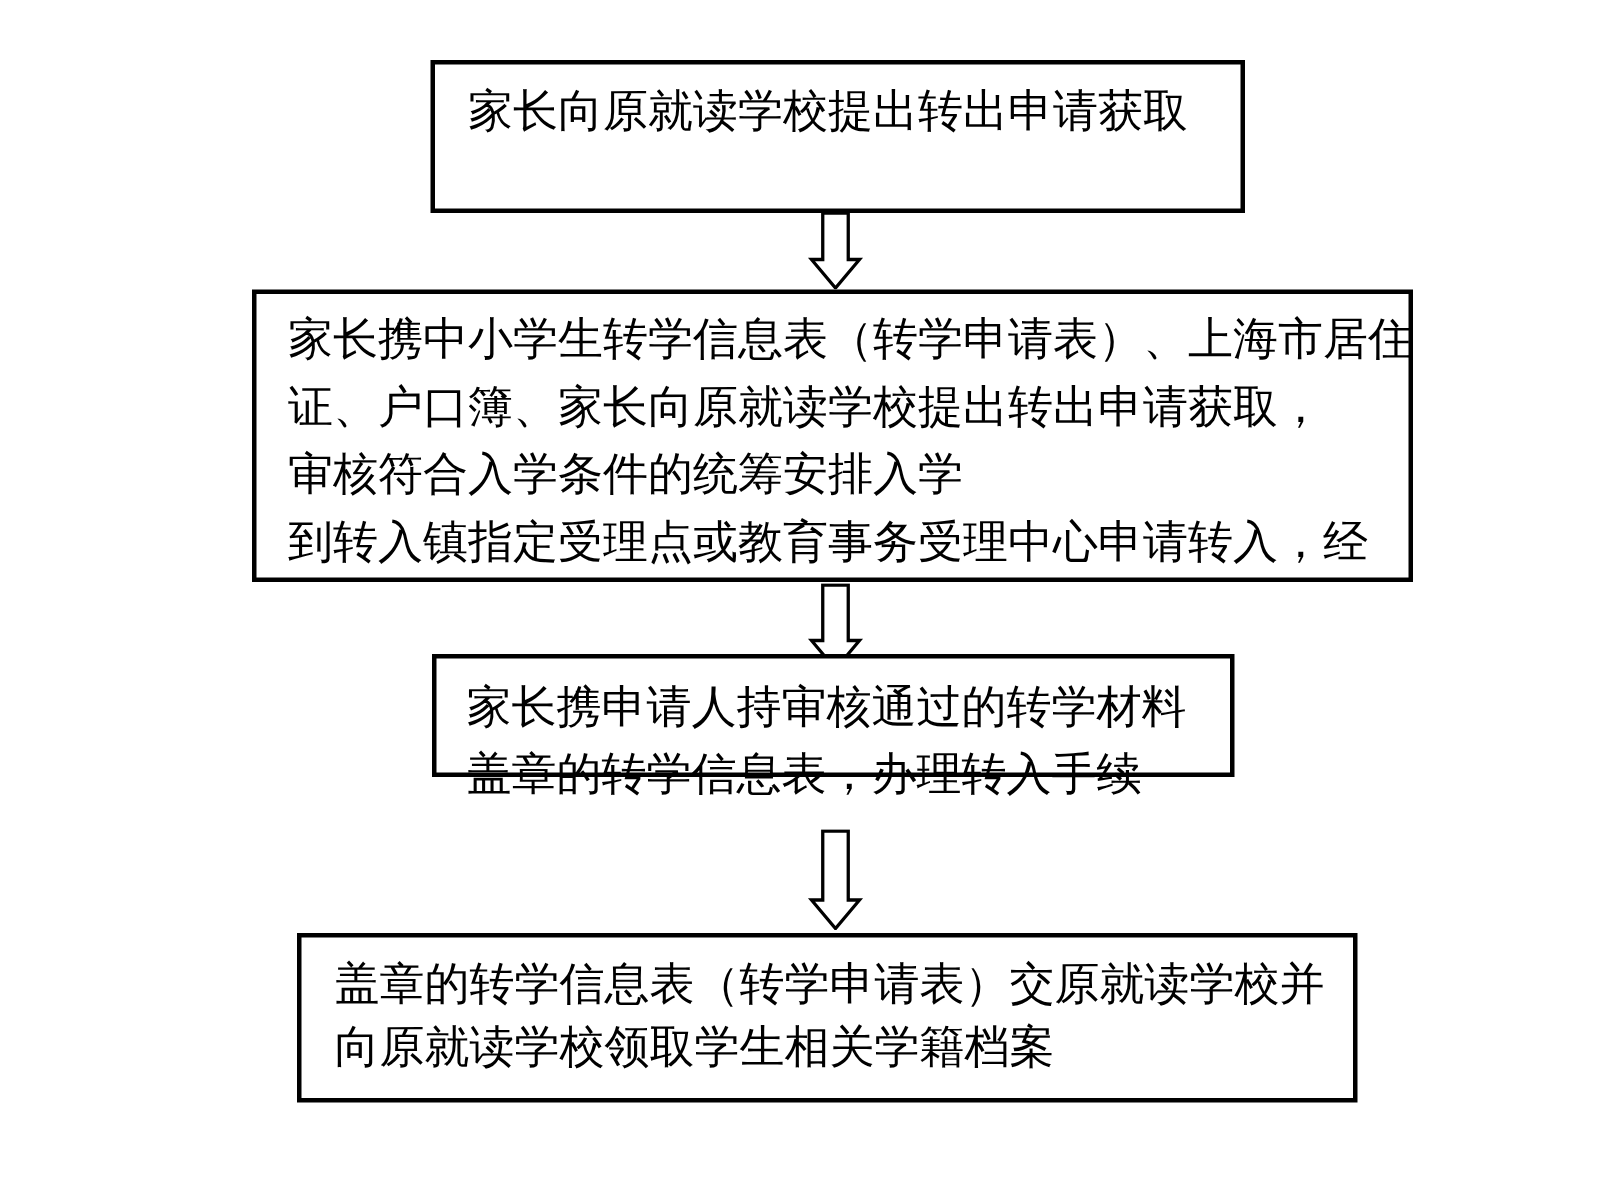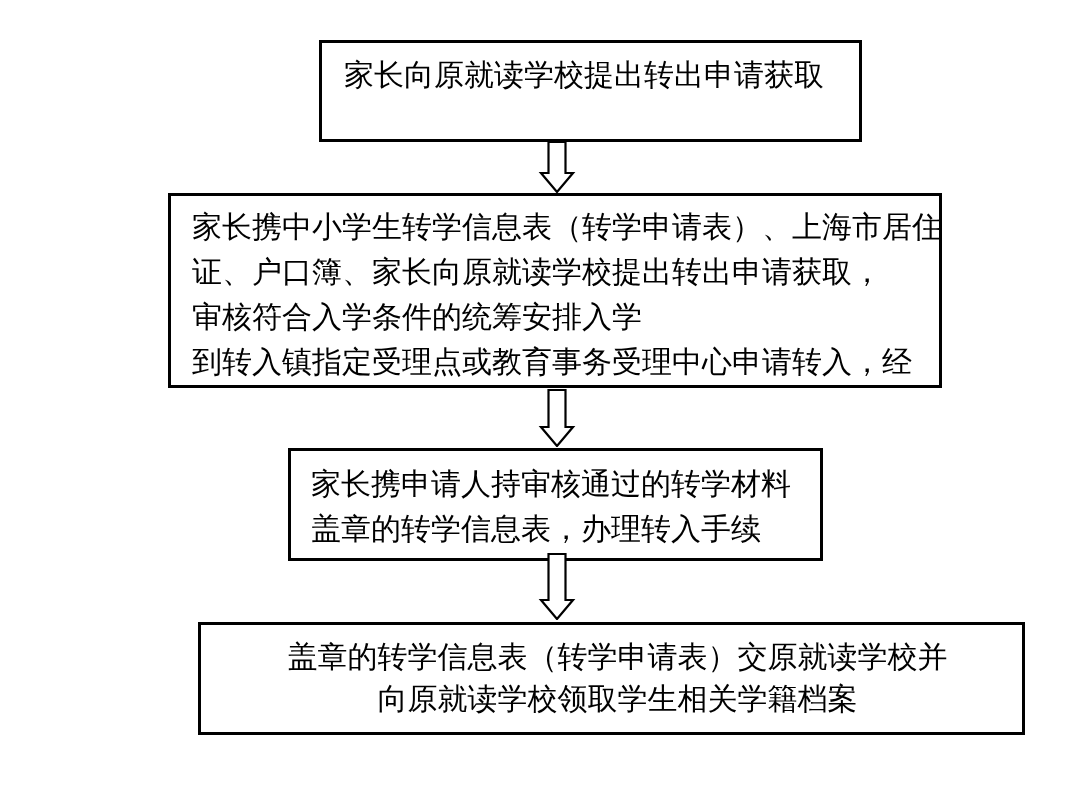--- a/index.html
+++ b/index.html
@@ -19,24 +19,24 @@
   .box{
     position:absolute;
     box-sizing:border-box;
     border:3px solid var(--line);
     background:var(--bg);
     font-size:30px;
     text-align:left;
     white-space:nowrap;
   }
   .box .tline{display:block;}
-  #box1{left:287px;top:40px;width:543px;height:102px;padding:10px 10px 0 22px;line-height:44px;margin-left:32px;}
+  #box1{left:287px;top:40px;width:543px;height:102px;padding:10px 10px 0 22px;line-height:44px;}
   #box2{left:168px;top:193px;width:774px;height:195px;padding:8px 10px 12px 21px;line-height:45px;}
-  #box3{left:288px;top:448px;width:535px;height:113px;padding:10px 10px 0 20px;line-height:45px;}
-  #box4{left:198px;top:622px;width:827px;height:113px;padding:11px 10px 0 22px;line-height:42px;text-align:center;}
+  #box3{left:288px;top:436px;width:535px;height:82px;padding:10px 10px 0 20px;line-height:45px;}
+  #box4{left:198px;top:622px;width:707px;height:113px;padding:11px 10px 0 22px;line-height:42px;}
   .arrow{position:absolute;display:block;}
   #arrow1{left:537px;top:141px;}
   #arrow2{left:537px;top:389px;}
   #arrow3{left:537px;top:553px;}
   .arrow polygon{fill:var(--bg);stroke:var(--line);stroke-width:2.2;stroke-linejoin:miter;}
 </style>
 </head>
 <body>
 
 <div class="canvas">

